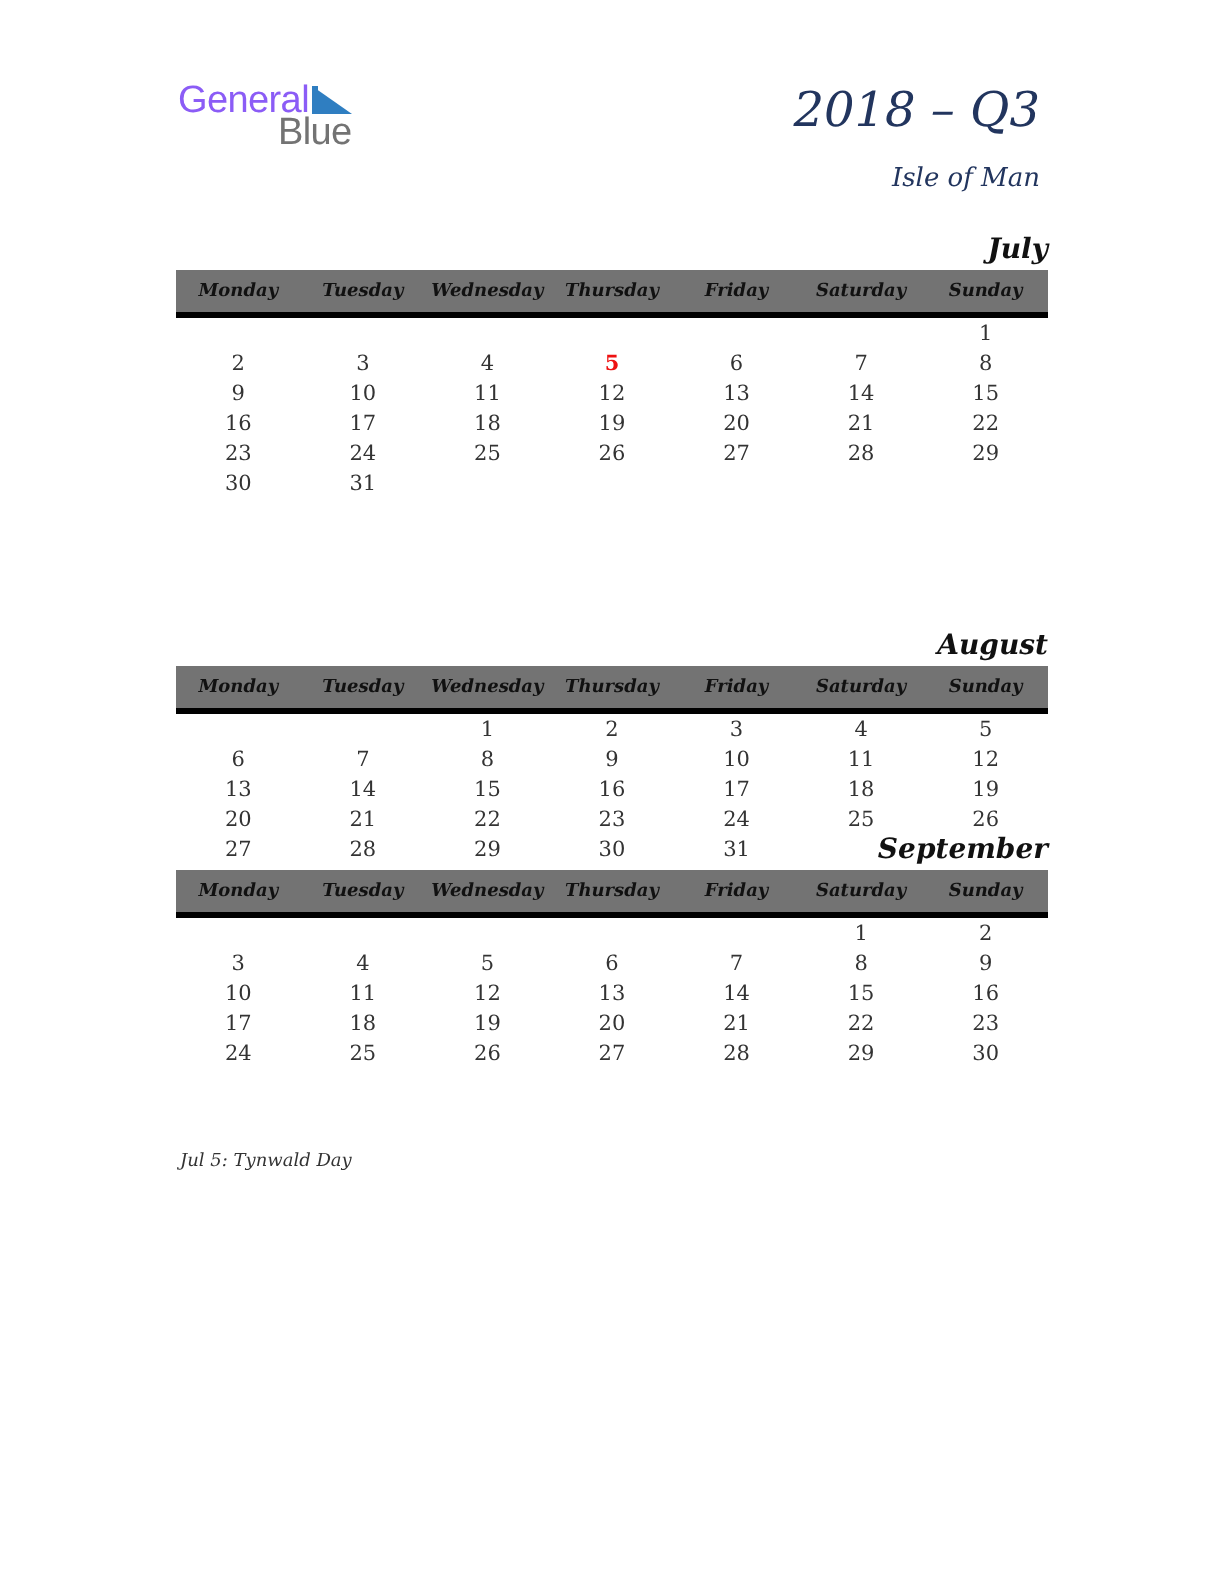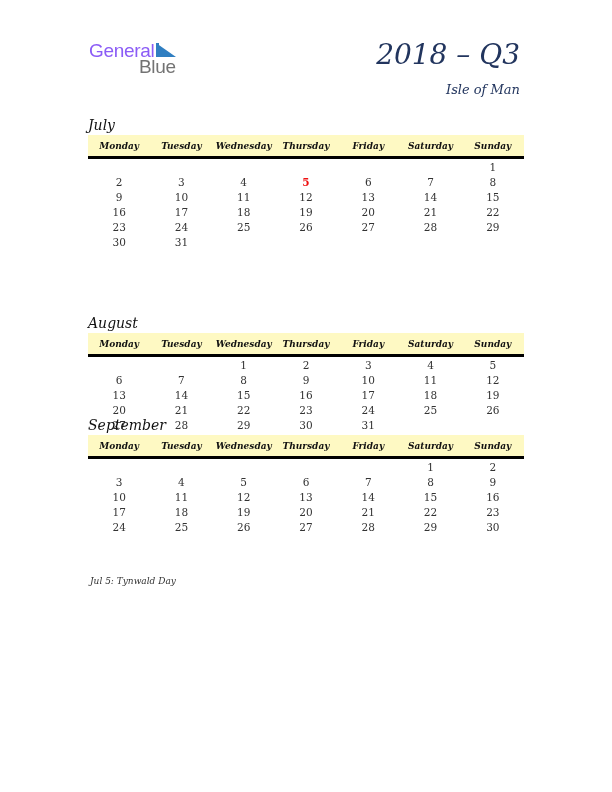--- a/index.html
+++ b/index.html
@@ -3,25 +3,25 @@
   <meta charset="utf-8">
   <style>
     html, body { margin: 0; padding: 0; background: #ffffff; }
     body { width: 612px; height: 792px; position: relative; overflow: hidden; font-family: "DejaVu Serif", serif; }
     .logo { position: absolute; left: 89px; top: 40px; width: 100px; height: 40px; }
     .logo .general { position: absolute; left: 0; top: 0; font-family: "Liberation Sans", sans-serif; font-size: 19px; color: #8b5cf6; letter-spacing: -0.3px; }
     .logo .blue { position: absolute; left: 50px; top: 16px; font-family: "Liberation Sans", sans-serif; font-size: 19px; color: #737373; letter-spacing: -0.3px; }
     .logo .tri { position: absolute; left: 67px; top: 3px; width: 0; height: 0; border-left: 0 solid transparent; border-bottom: 14px solid #2f7ec1; border-right: 20px solid transparent; }
     .logo .tri-stem { position: absolute; left: 67px; top: 3px; width: 3px; height: 14px; background: #2f7ec1; }
     .title { position: absolute; right: 92px; top: 38px; text-align: right; font-family: "DejaVu Serif", serif; font-style: italic; color: #22355e; }
-    .title .period { font-size: 28px; line-height: 34px; }
+    .title .period { font-size: 24px; line-height: 34px; }
     .title .region { font-size: 13px; line-height: 28px; margin-top: 4px; }
     .month { position: absolute; left: 88px; width: 436px; }
-    .month-name { text-align: left; font-family: "DejaVu Serif", serif; font-style: italic; font-weight: normal; font-size: 14px; color: #111; height: 20px; line-height: 20px; }
-    .dow-row { display: flex; background: #fef9c3; height: 21px; align-items: center; border-bottom: 3px solid #000; }
+    .month-name { text-align: right; font-family: "DejaVu Serif", serif; font-style: italic; font-weight: bold; font-size: 14px; color: #111; height: 20px; line-height: 20px; }
+    .dow-row { display: flex; background: #737373; height: 21px; align-items: center; border-bottom: 3px solid #000; }
     .dow { flex: 1; text-align: center; font-family: "DejaVu Serif", serif; font-style: italic; font-weight: bold; font-size: 9px; color: #111; }
     .week { display: flex; height: 15px; align-items: center; }
     .day { flex: 1; text-align: center; font-family: "DejaVu Serif", serif; font-size: 10.5px; color: #333; }
     .day.holiday { color: #ee1111; font-weight: bold; }
     .note { position: absolute; left: 90px; top: 576px; font-family: "DejaVu Serif", serif; font-style: italic; font-size: 9px; color: #333; text-align: center; }
   </style>
 </head>
 <body>
 
 <div class="logo">

